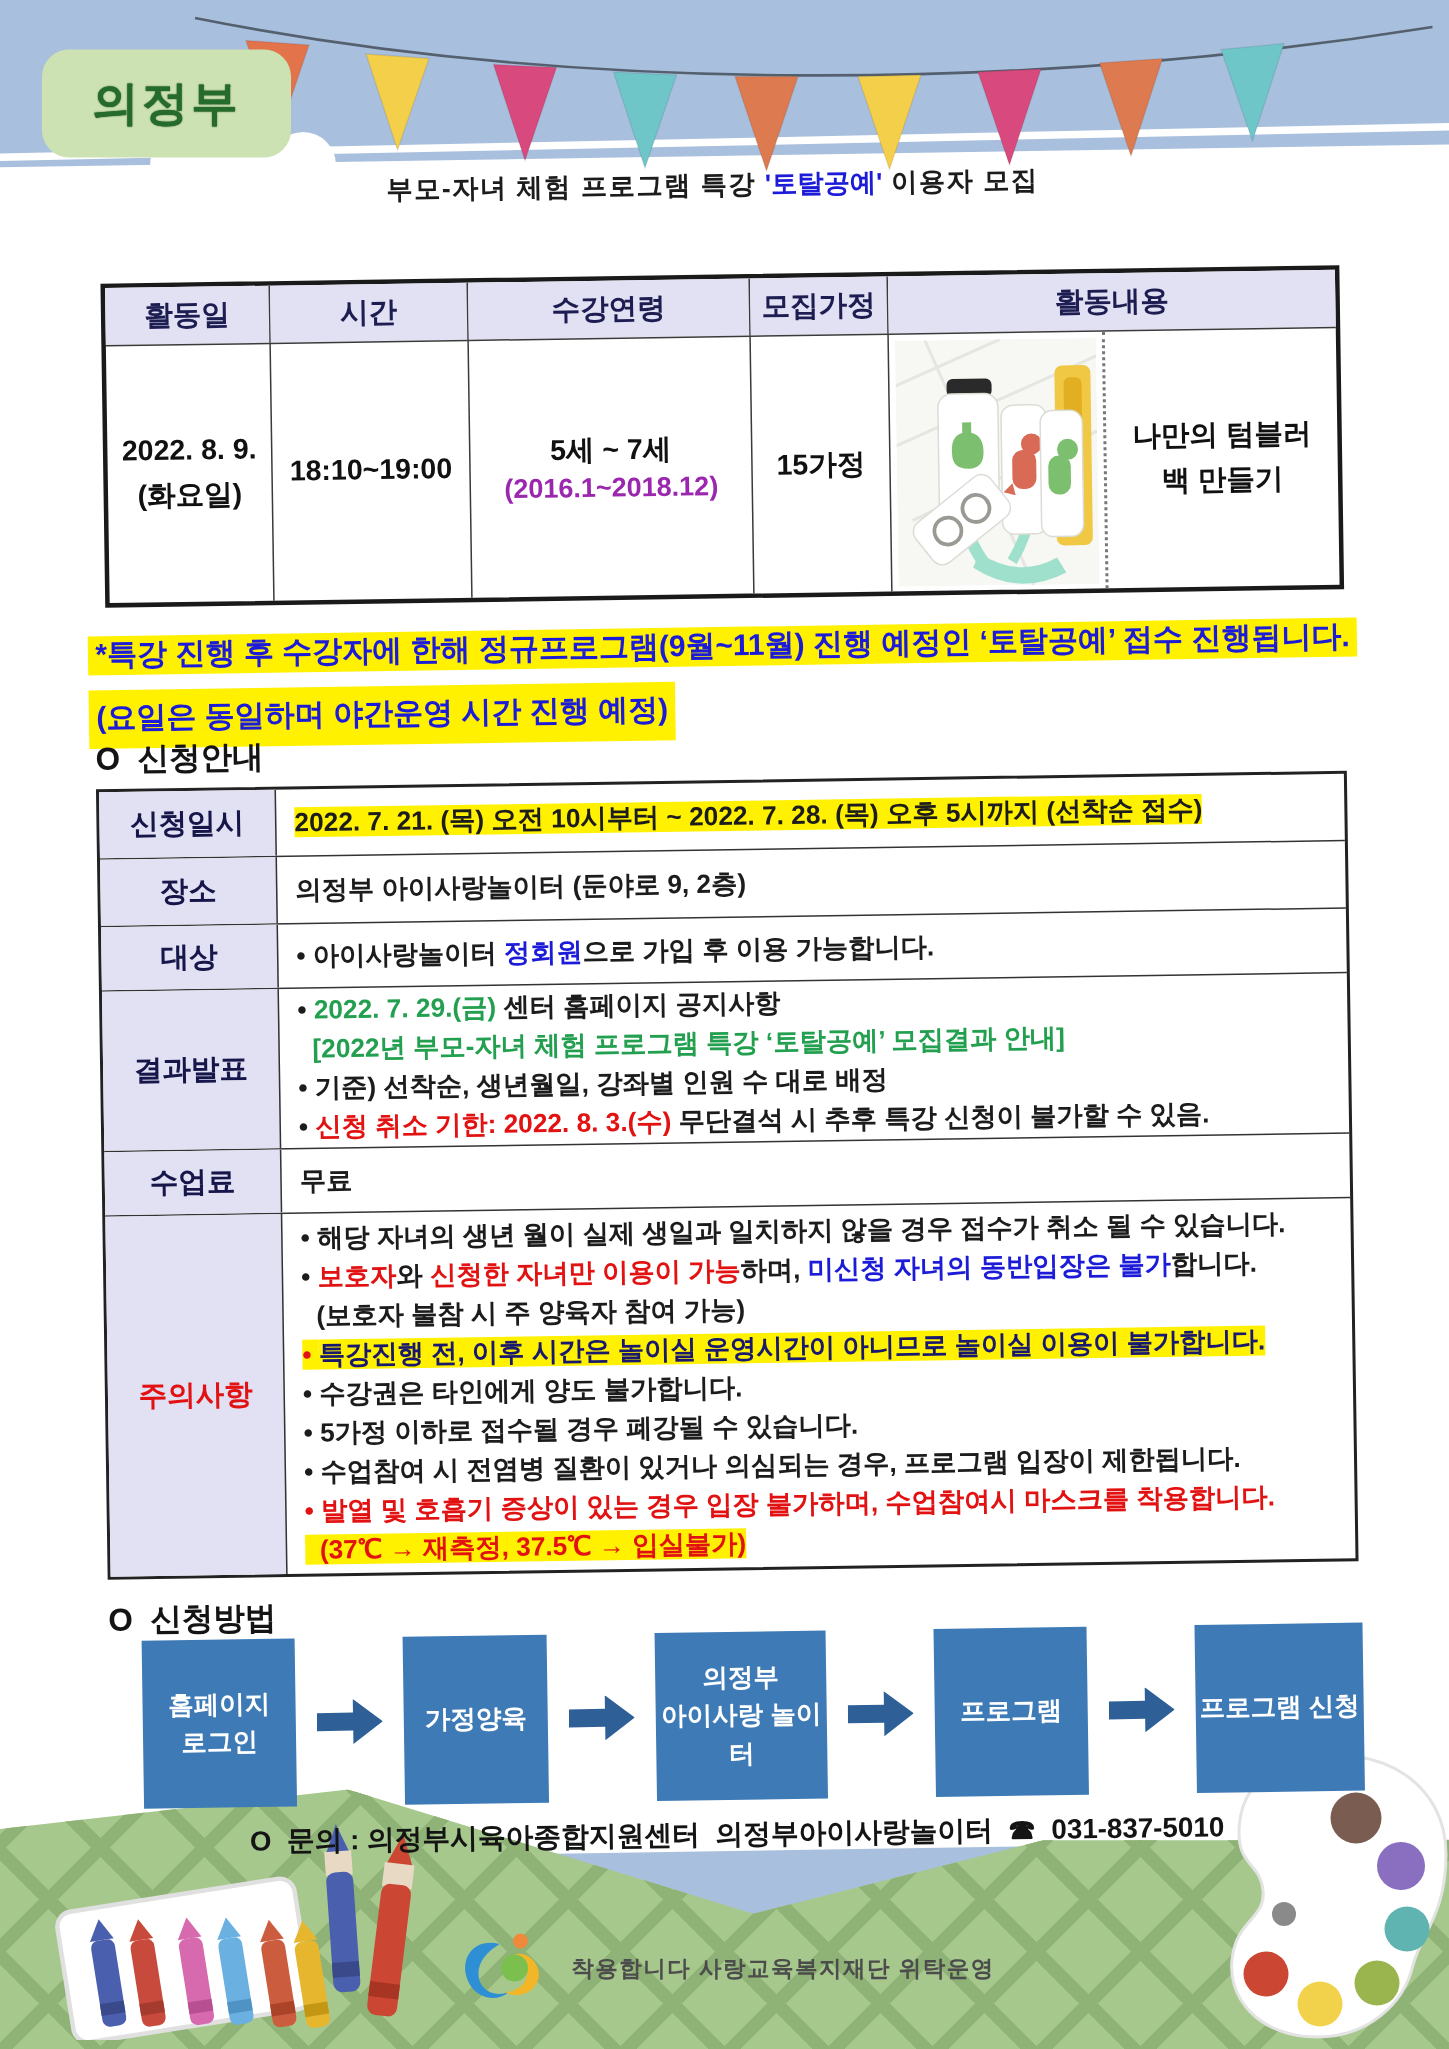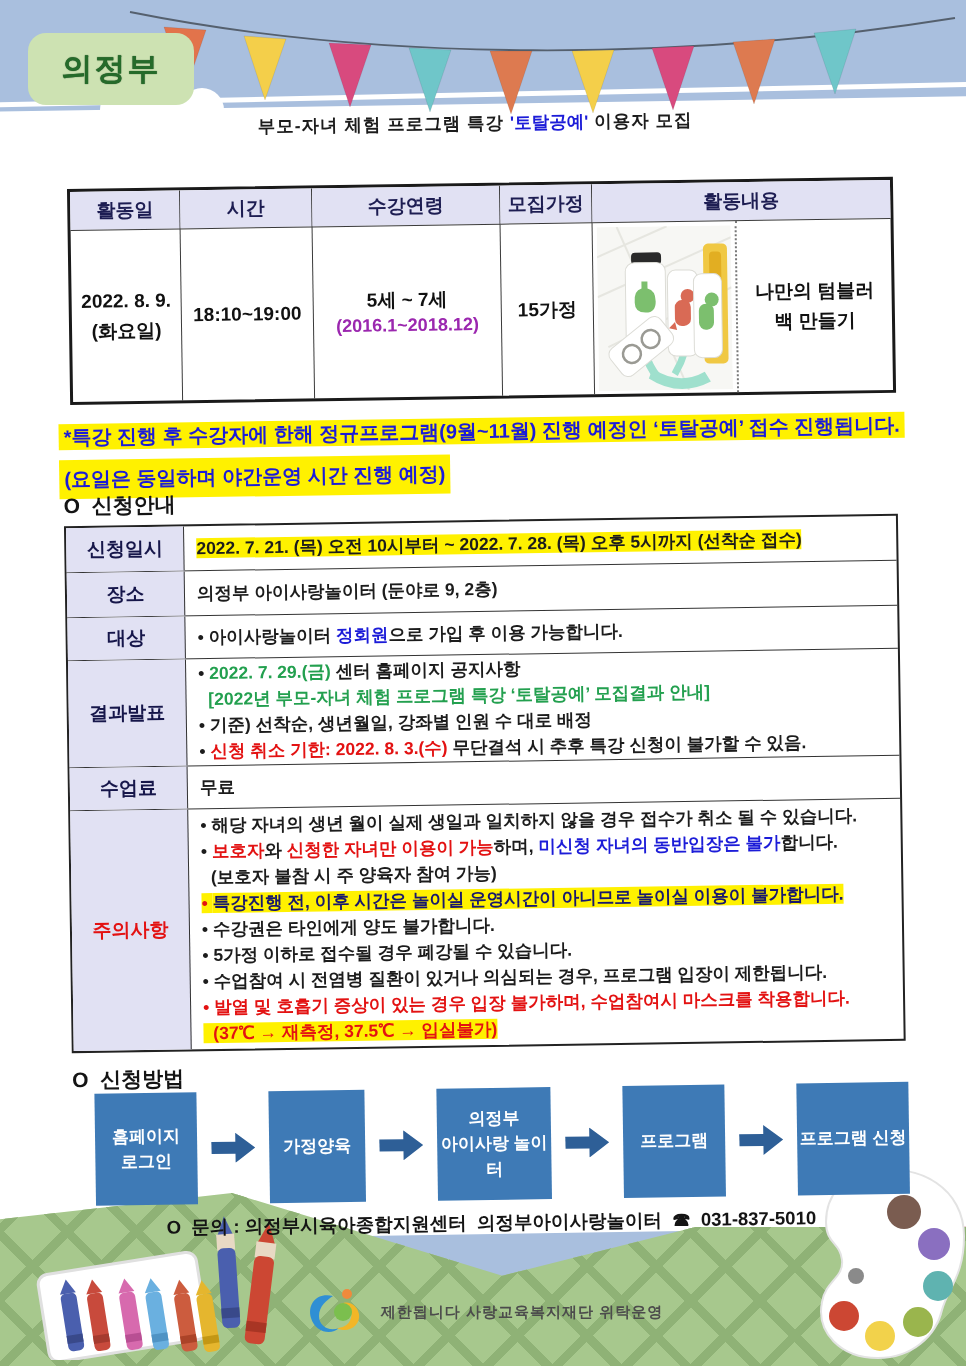--- a/index.html
+++ b/index.html
@@ -360,17 +360,17 @@
   </div>
 
   <div class="footer-logo">
     <svg width="64" height="60" viewBox="0 0 64 60">
       <path d="M30,14 C14,10 4,22 8,36 C12,50 28,54 36,46 C26,50 16,44 16,34 C16,24 24,18 30,14 Z" fill="#2f8fd4"></path>
       <path d="M34,46 C44,52 58,44 56,32 C54,22 44,18 38,22 C46,22 50,30 48,36 C46,44 38,46 34,46 Z" fill="#f2b627"></path>
       <circle cx="40" cy="30" r="9" fill="#7bbf4e"></circle>
       <circle cx="44" cy="12" r="5" fill="#ef8a3c"></circle>
     </svg>
     <div class="flog-text">
-      <div class="flog-tag">제한됩니다 사랑교육복지재단 위탁운영</div>
+      <div class="flog-tag">착용합니다 사랑교육복지재단 위탁운영</div>
     </div>
   </div>
 
 </div>
 
 </body></html>

